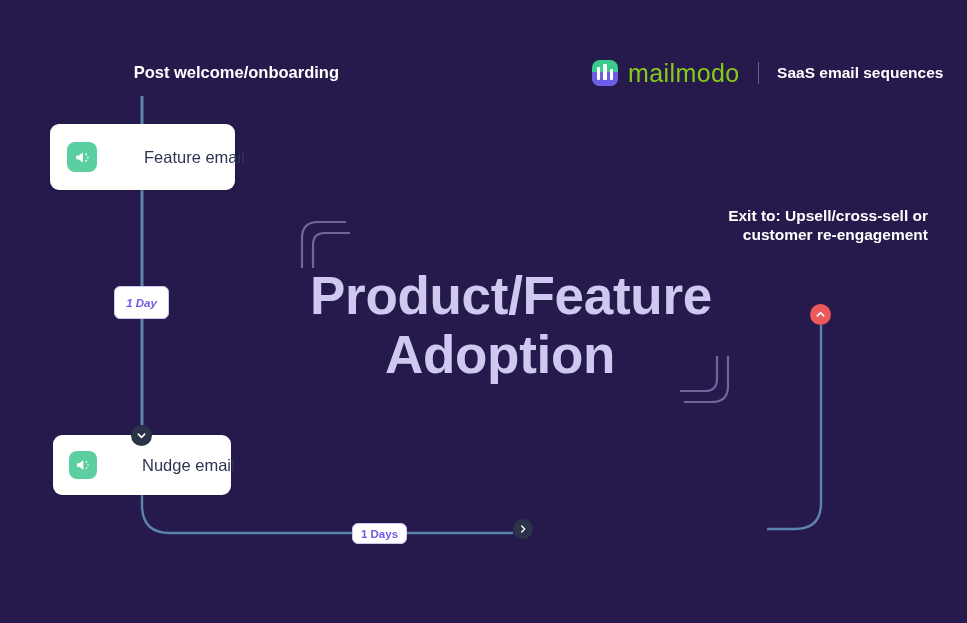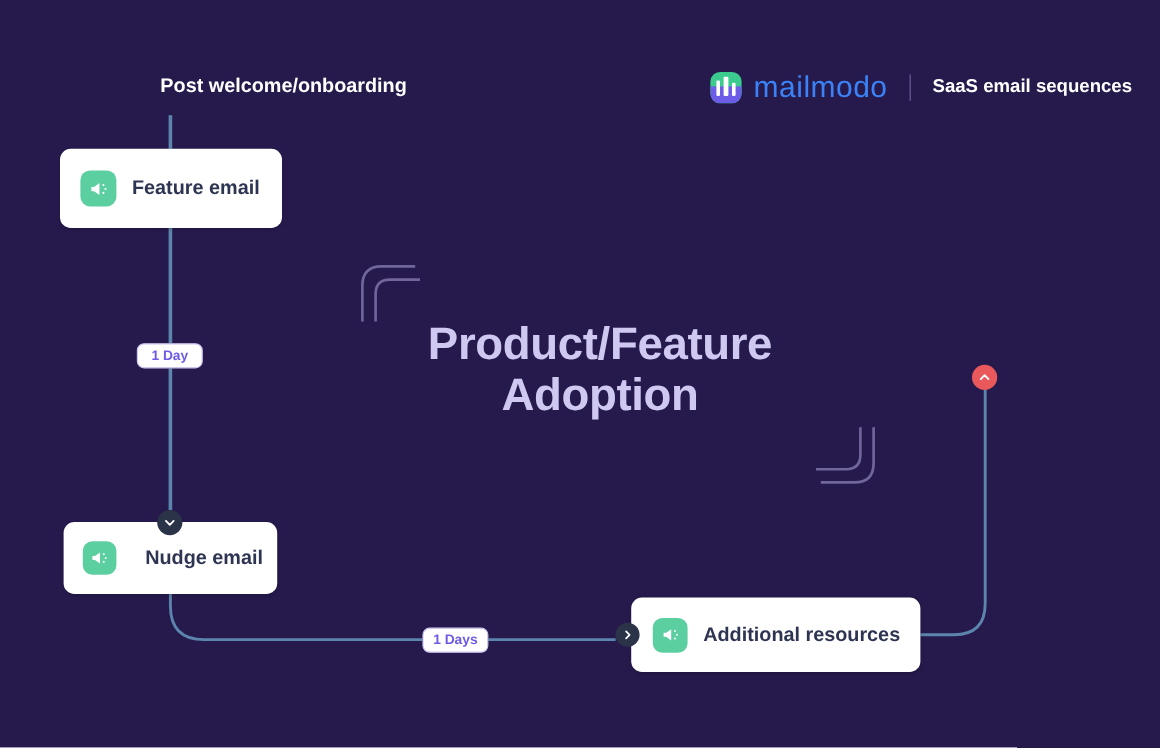--- a/index.html
+++ b/index.html
@@ -45,21 +45,21 @@
     position: absolute;
     background: #ffffff;
     border-radius: 1px;
     width: 3.4px;
   }
   #brand-logo .bar.b1 { left: 5px;    top: 7px;  height: 13px; }
   #brand-logo .bar.b2 { left: 11.3px; top: 4px;  height: 16px; }
   #brand-logo .bar.b3 { left: 17.6px; top: 9px;  height: 11px; }
 
   #brand-name {
-    color: #3b82f6;
+    color: #84cc16;
     font-size: 25px;
     letter-spacing: 0.4px;
     font-weight: 400;
     line-height: 1;
     white-space: nowrap;
   }
   #brand-divider {
     width: 1.5px;
     height: 22px;
     background: #6B5F96;
@@ -92,21 +92,21 @@
     width: 227px;
     font-size: 15.5px;
   }
   #title {
     position: absolute;
     left: 310px;
     top: 266px;
     width: 380px;
     text-align: center;
     color: #CFC9F2;
-    font-size: 38px;
+    font-size: 53px;
     font-weight: 700;
     line-height: 1.12;
     letter-spacing: -0.3px;
   }
 
   
   #wires {
     position: absolute;
     left: 0; top: 0;
     width: 967px;
@@ -129,37 +129,38 @@
     height: 30px;
     border-radius: 8px;
     background: #5CCFA0;
     flex: 0 0 auto;
     display: flex;
     align-items: center;
     justify-content: center;
   }
   .card .card-label {
     color: #2E3552;
-    font-weight: 700;
+    font-weight: 400;
     white-space: nowrap;
+    margin-left: 34px;
   }
 
   #card-feature {
     left: 50px;  top: 124px;
     width: 185px; height: 66px;
     padding: 0 17px;
     gap: 13px;
   }
   #card-feature .card-label { font-size: 16.5px; }
 
   #card-nudge {
     left: 53px; top: 435px;
     width: 178px; height: 60px;
     padding: 0 16px;
-    gap: 24px;
+    gap: 11px;
   }
   #card-nudge .card-icon { width: 28px; height: 28px; }
   #card-nudge .card-label { font-size: 16.5px; }
 
   #card-resources {
     left: 526px; top: 498px;
     width: 241px; height: 62px;
     padding: 0 18px;
     gap: 13px;
   }
@@ -174,21 +175,21 @@
     border-radius: 6px;
     color: #6C5CE7;
     font-size: 11.5px;
     font-weight: 700;
     display: flex;
     align-items: center;
     justify-content: center;
     box-sizing: border-box;
     white-space: nowrap;
   }
-  #pill-1day   { left: 114px; top: 286px; width: 55px; height: 21px; }
+  #pill-1day   { left: 114px; top: 286px; width: 55px; height: 33px; font-style: italic; }
   #pill-2days  { left: 352px; top: 523px; width: 55px; height: 21px; }
 
   
   .node-badge {
     position: absolute;
     border-radius: 50%;
     display: flex;
     align-items: center;
     justify-content: center;
   }
@@ -248,20 +249,21 @@
       <div class="bar b2"></div>
       <div class="bar b3"></div>
     </div>
     <div id="brand-name">mailmodo</div>
     <div id="brand-divider"></div>
     <div id="brand-tagline">SaaS email sequences</div>
   </div>
 
   <div class="hdg" id="heading-start">Post welcome/onboarding</div>
 
+  <div class="hdg" id="heading-exit">Exit to: Upsell/cross-sell or customer re-engagement</div>
 
   <div id="title">Product/Feature Adoption</div>
 
   <div class="card" id="card-feature">
     <div class="card-icon">
       <svg width="17" height="17" viewBox="0 0 24 24" xmlns="http://www.w3.org/2000/svg">
         <path d="M3 9.5h3.2L12.5 5v14L6.2 14.5H3z" fill="#ffffff"></path>
         <circle cx="17.2" cy="7.4" r="1.25" fill="#ffffff"></circle>
         <circle cx="19.6" cy="12" r="1.25" fill="#ffffff"></circle>
         <circle cx="17.2" cy="16.6" r="1.25" fill="#ffffff"></circle>
@@ -275,31 +277,20 @@
       <svg width="16" height="16" viewBox="0 0 24 24" xmlns="http://www.w3.org/2000/svg">
         <path d="M3 9.5h3.2L12.5 5v14L6.2 14.5H3z" fill="#ffffff"></path>
         <circle cx="17.2" cy="7.4" r="1.25" fill="#ffffff"></circle>
         <circle cx="19.6" cy="12" r="1.25" fill="#ffffff"></circle>
         <circle cx="17.2" cy="16.6" r="1.25" fill="#ffffff"></circle>
       </svg>
     </div>
     <div class="card-label">Nudge email</div>
   </div>
 
-  <div class="card" id="card-resources">
-    <div class="card-icon">
-      <svg width="16" height="16" viewBox="0 0 24 24" xmlns="http://www.w3.org/2000/svg">
-        <path d="M3 9.5h3.2L12.5 5v14L6.2 14.5H3z" fill="#ffffff"></path>
-        <circle cx="17.2" cy="7.4" r="1.25" fill="#ffffff"></circle>
-        <circle cx="19.6" cy="12" r="1.25" fill="#ffffff"></circle>
-        <circle cx="17.2" cy="16.6" r="1.25" fill="#ffffff"></circle>
-      </svg>
-    </div>
-    <div class="card-label">Additional resources</div>
-  </div>
 
   <div class="pill" id="pill-1day">1 Day</div>
   <div class="pill" id="pill-2days">1 Days</div>
 
   <div class="node-badge" id="badge-nudge-down">
     <svg width="11" height="11" viewBox="0 0 24 24" xmlns="http://www.w3.org/2000/svg">
       <path d="M5 9l7 7 7-7" stroke="#ffffff" stroke-width="3.4" fill="none" stroke-linecap="round" stroke-linejoin="round"></path>
     </svg>
   </div>
 

